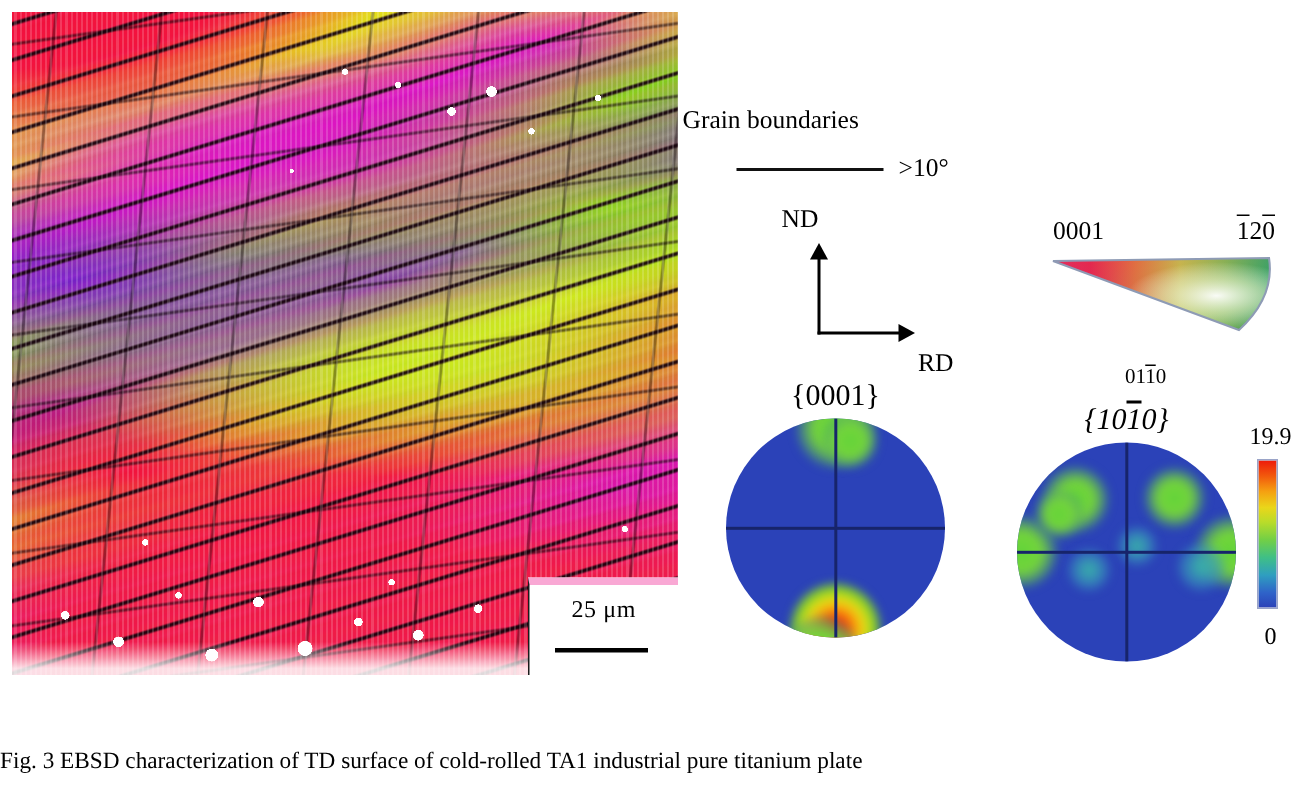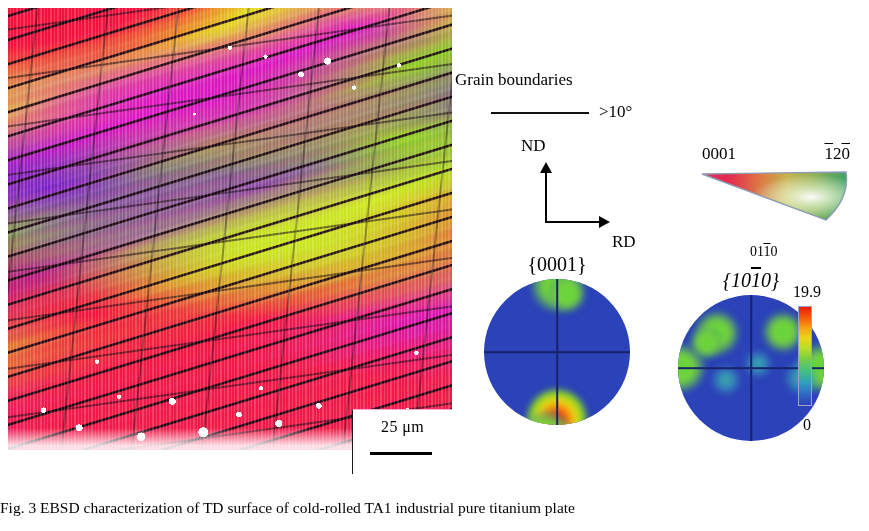--- a/index.html
+++ b/index.html
@@ -124,23 +124,22 @@
 
   
   .scalebar-box {
     position: absolute;
     left: 352px;
     top: 385px;
     width: 100px;
     height: 65px;
     background: #ffffff;
     border-left: 1px solid #1a1a1a;
-    border-top: 1px solid #f9a8d4;
+    border-top: 5px solid #f9a8d4;
     box-sizing: border-box;
-    margin-top: 24px;
   }
   .scalebar-text {
     position: absolute;
     left: 0; right: 0;
     top: 8px;
     text-align: center;
     font-size: 16px;
     letter-spacing: 0.4px;
   }
   .scalebar-line {
@@ -319,21 +318,21 @@
       #7fd126 62%, rgba(70,140,140,0.5) 78%, rgba(43,66,184,0) 92%);
   }
   .blob-teal {
     background: radial-gradient(circle,
       #39b6a8 0%, rgba(58,150,190,0.6) 52%, rgba(43,66,184,0) 84%);
   }
 
   
   .cbar-wrap {
     position: absolute;
-    left: 786px;
+    left: 826px;
     top: 285px;
     width: 42px;
     height: 145px;
   }
   .cbar-max {
     position: absolute;
     left: -4px;
     top: -2px;
     width: 50px;
     text-align: center;

